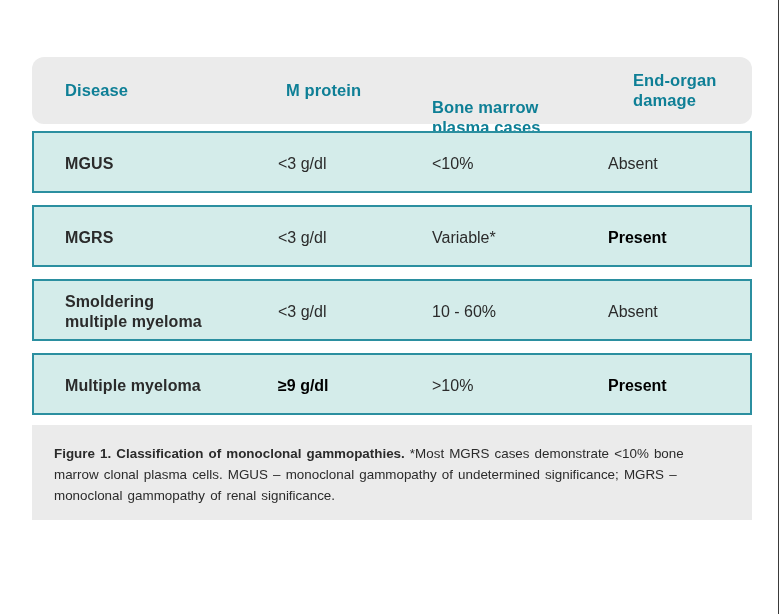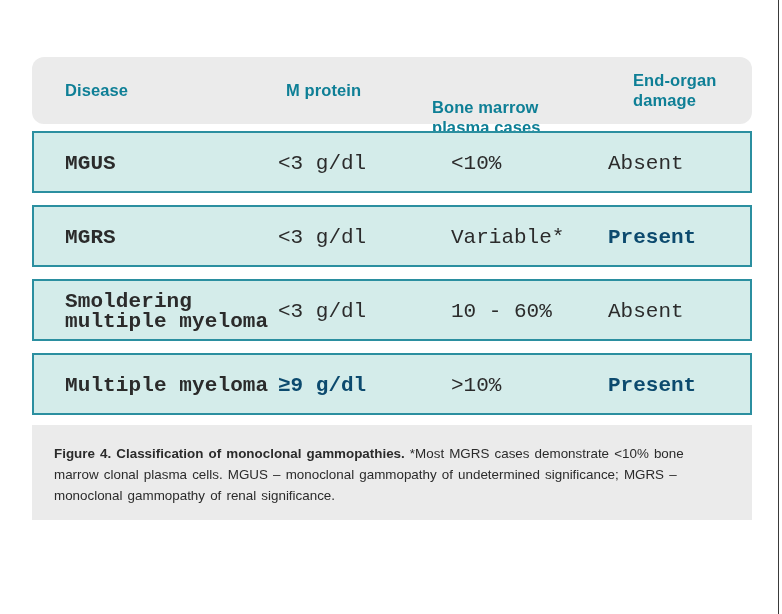--- a/index.html
+++ b/index.html
@@ -63,34 +63,33 @@
     position: relative;
     height: 62px;
     background: #d4ecea;
     border: 2px solid #2b8fa0;
     margin-bottom: 12px;
   }
   .data-row:last-child { margin-bottom: 0; }
 
   .cell {
     position: absolute;
-    font-size: 21px;
+    font-size: 16px;
     color: #2b2b2b;
     line-height: 20px;
     top: 21px;
-    font-family: Liberation Mono, monospace;
   }
   .cell.two-line { top: 11px; }
   .cell-disease  { left: 31px; font-weight: bold; letter-spacing: 0.1px; }
   .cell-mprotein { left: 244px; }
-  .cell-bmpc     { left: 417px; }
+  .cell-bmpc     { left: 398px; }
   .cell-endorgan { left: 574px; }
 
   .accent-bold {
-    color: #0c4a6e;
+    color: #000000;
     font-weight: bold;
   }
 
   
   #caption-panel {
     background: #ebebeb;
     margin-top: 10px;
     padding: 18px 22px 26px 22px;
     height: 95px;
   }
@@ -160,16 +159,16 @@
         <span>Multiple myeloma</span>
       </span>
       <span class="cell cell-mprotein accent-bold">≥9 g/dl</span>
       <span class="cell cell-bmpc">&gt;10%</span>
       <span class="cell cell-endorgan accent-bold">Present</span>
     </div>
 
   </div>
 
   <div id="caption-panel">
-    <p id="caption-text"><span id="caption-lead">Figure 4. Classification of monoclonal gammopathies.</span><span> *Most MGRS cases demonstrate &lt;10% bone marrow clonal plasma cells. MGUS – monoclonal gammopathy of undetermined significance; MGRS – monoclonal gammopathy of renal significance.</span></p>
+    <p id="caption-text"><span id="caption-lead">Figure 1. Classification of monoclonal gammopathies.</span><span> *Most MGRS cases demonstrate &lt;10% bone marrow clonal plasma cells. MGUS – monoclonal gammopathy of undetermined significance; MGRS – monoclonal gammopathy of renal significance.</span></p>
   </div>
 
 </div>
 
 </body></html>

